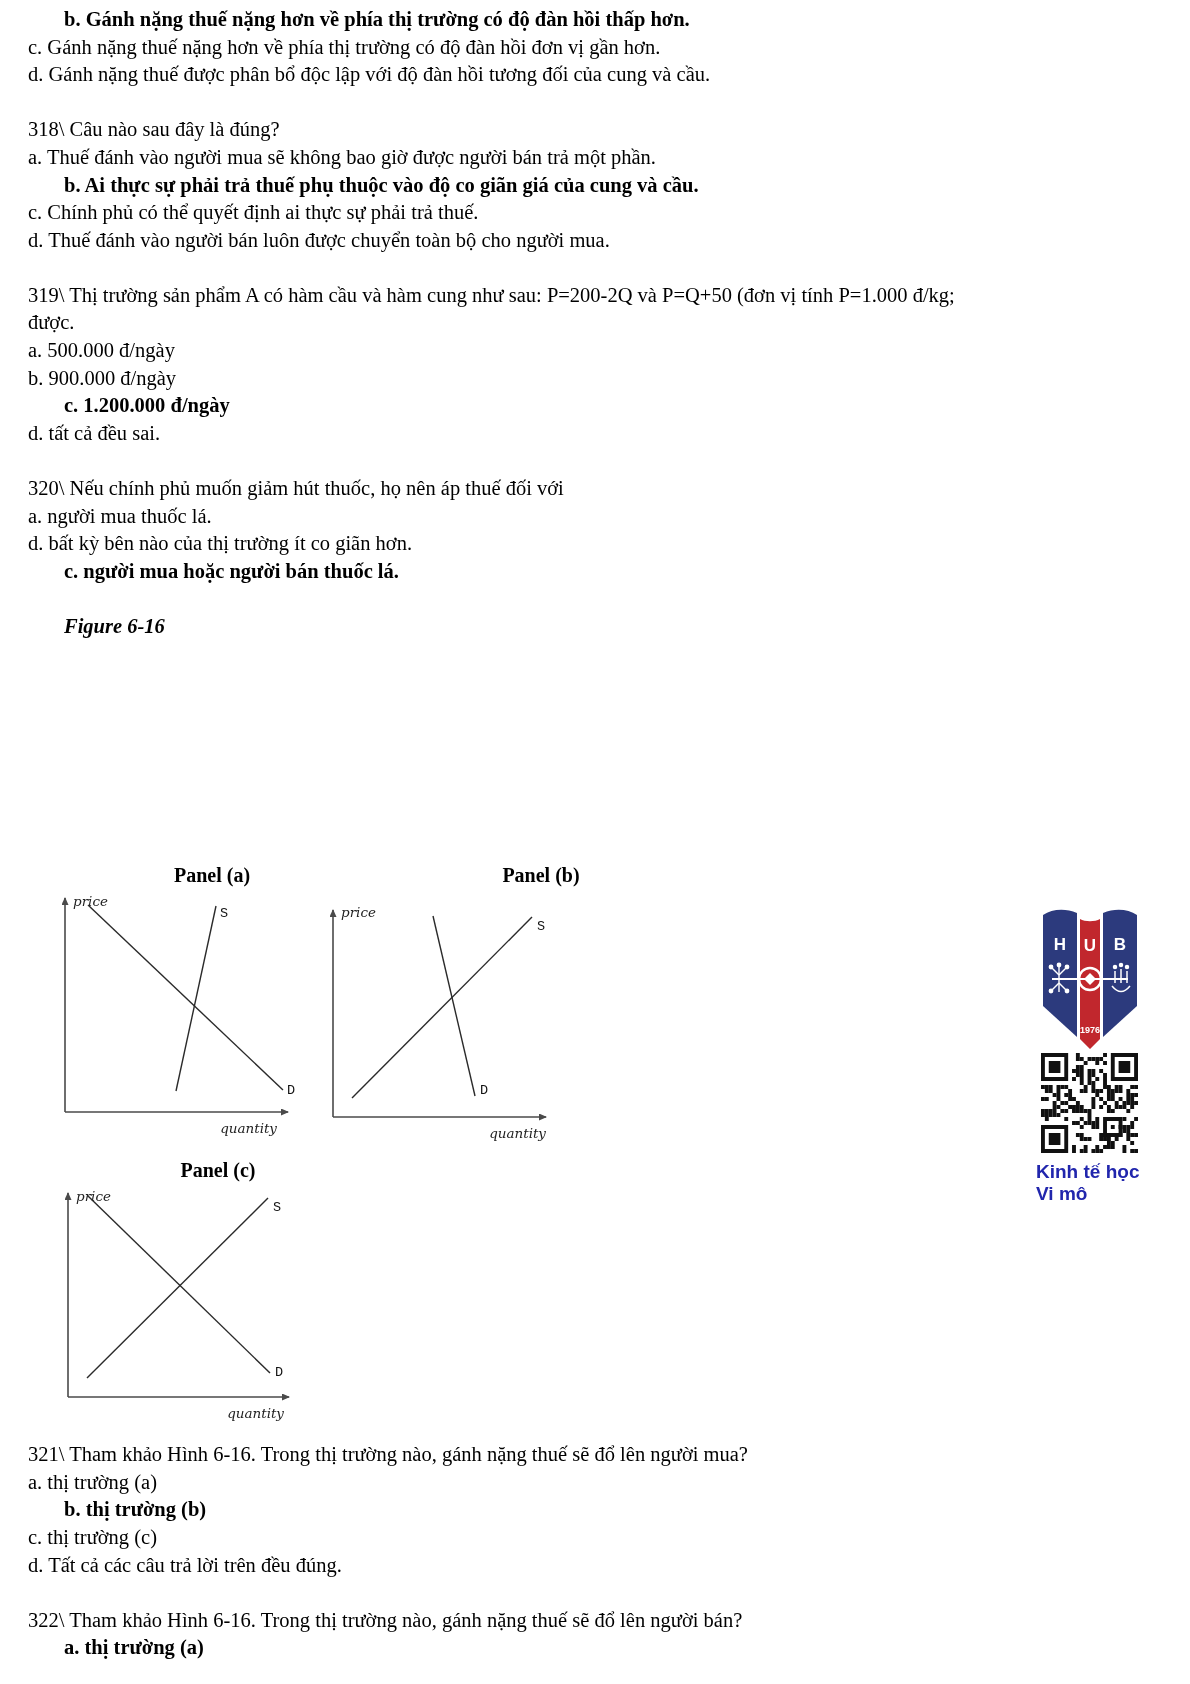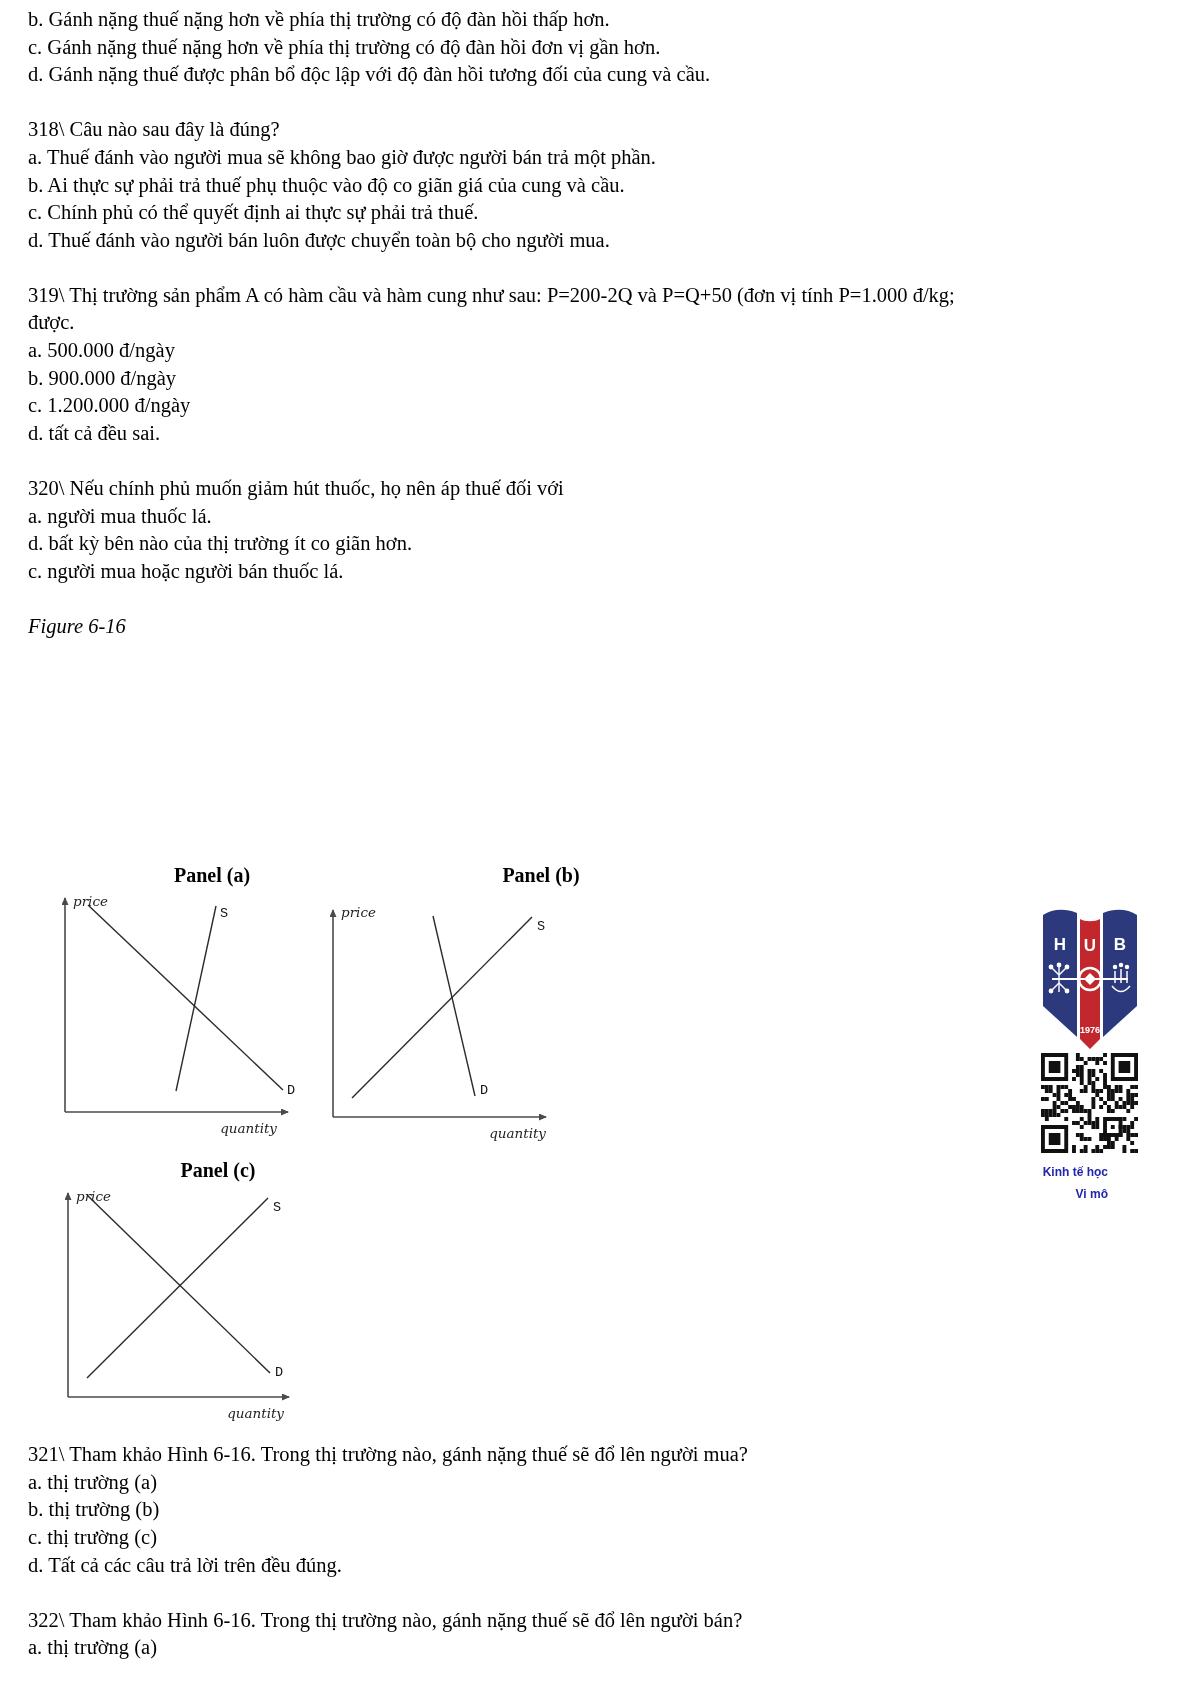--- a/index.html
+++ b/index.html
@@ -4,33 +4,33 @@
 <style>
   html,body{margin:0;padding:0;}
   body{
     width:1190px;height:1684px;background:#ffffff;position:relative;overflow:hidden;
     font-family:"Liberation Serif", serif;color:#000;
   }
   #top-text{position:absolute;left:28px;top:6px;}
   #bottom-text{position:absolute;left:28px;top:1441px;}
   .block{margin-bottom:27px;}
   .line{font-size:20.5px;line-height:27.7px;white-space:nowrap;}
-  .line.bold{font-weight:normal;}
+  .line.bold{font-weight:bold;margin-left:36px;}
   .line.italic{font-style:italic;}
   .blk-figure-label{margin-top:6px;}
   #figure-layer{position:absolute;left:0;top:0;}
   .panel-title{font-family:"Liberation Serif",serif;font-weight:bold;font-size:20px;fill:#000;}
   .axis-label{font-family:"DejaVu Serif",serif;font-style:italic;font-size:13.5px;fill:#222;}
   .curve-label{font-family:"Liberation Mono",monospace;font-size:13.5px;fill:#111;}
   .axis{stroke:#4a4a4a;stroke-width:1.6;fill:none;}
   .curve{stroke:#2a2a2a;stroke-width:1.4;fill:none;}
   #logo-svg{position:absolute;left:1040px;top:903px;}
   #qr-svg{position:absolute;left:1041px;top:1053px;}
-  #qr-caption{position:absolute;left:996px;top:1161px;width:112px;text-align:right;
-    font-family:"Liberation Sans",sans-serif;font-weight:bold;font-size:12px;line-height:22px;}
+  #qr-caption{position:absolute;left:1036px;top:1161px;width:112px;text-align:left;
+    font-family:"Liberation Sans",sans-serif;font-weight:bold;font-size:19px;line-height:22px;}
 </style>
 </head>
 <body>
 
 <div id="top-text">
     <div class="block blk-q316-options">
       <div class="line bold">b. Gánh nặng thuế nặng hơn về phía thị trường có độ đàn hồi thấp hơn.</div>
       <div class="line">c. Gánh nặng thuế nặng hơn về phía thị trường có độ đàn hồi đơn vị gần hơn.</div>
       <div class="line">d. Gánh nặng thuế được phân bổ độc lập với độ đàn hồi tương đối của cung và cầu.</div>
     </div>

